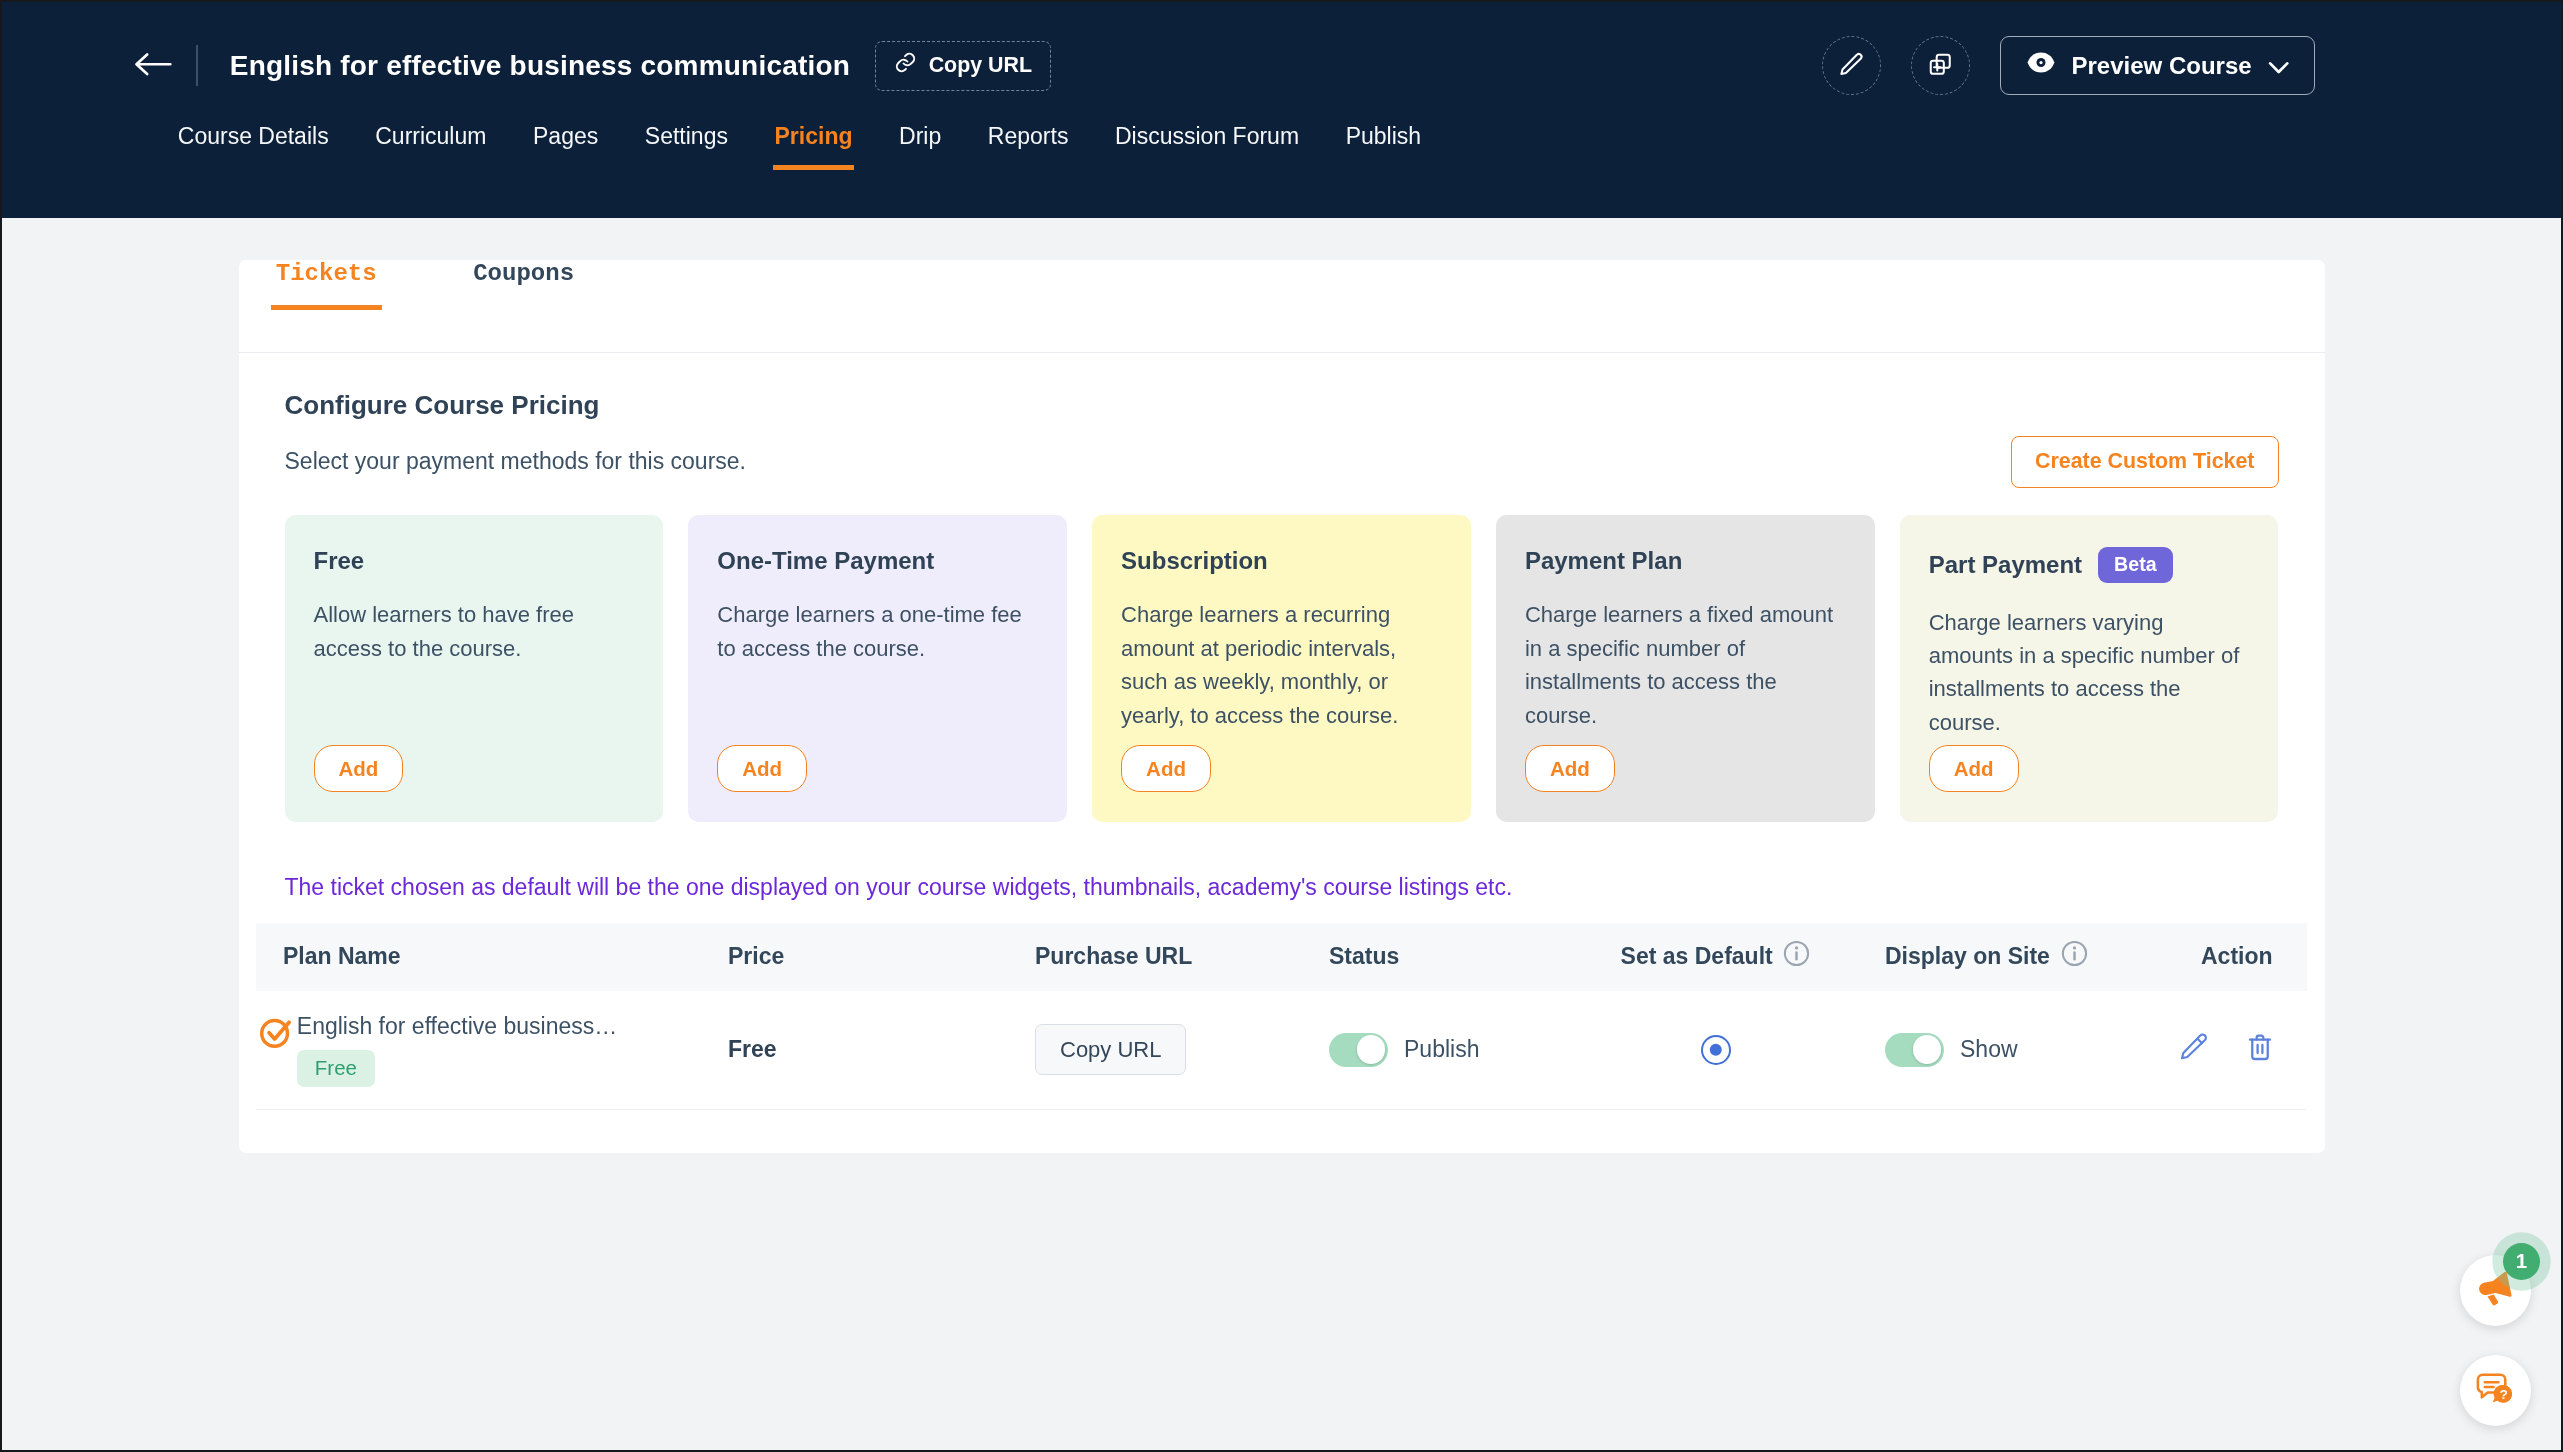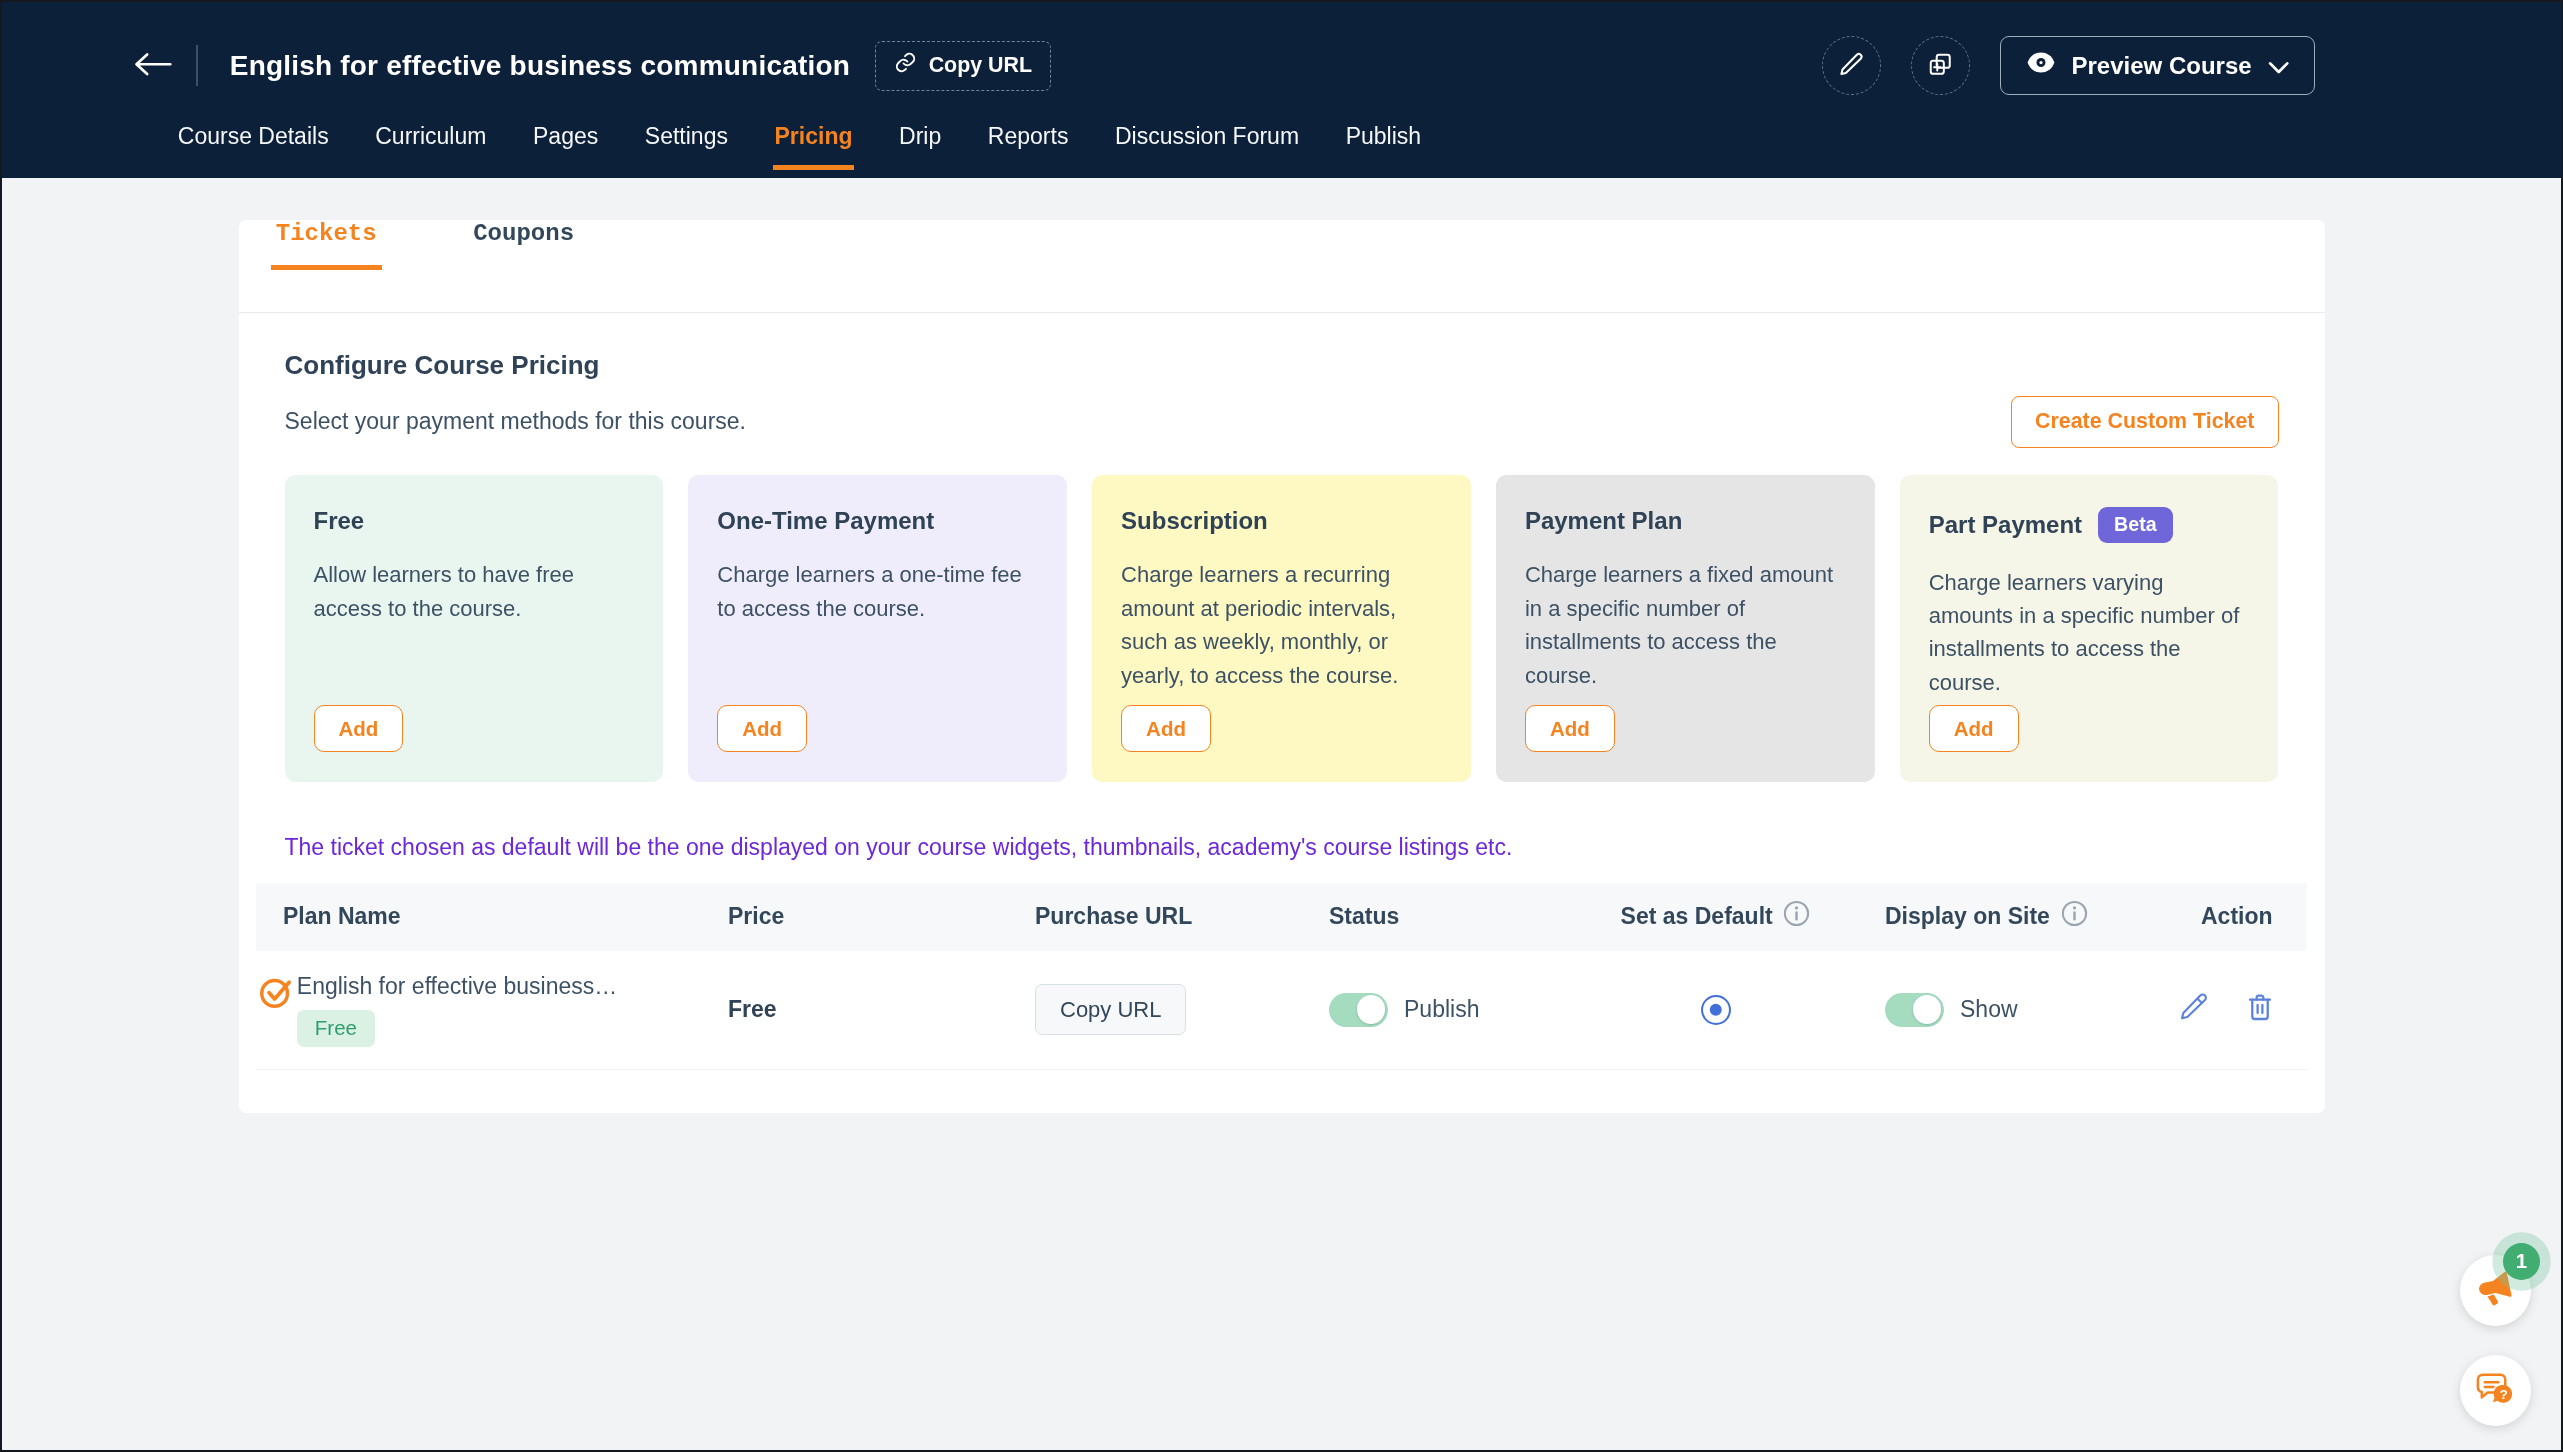--- a/index.html
+++ b/index.html
@@ -8,21 +8,21 @@
     font-family:"Liberation Sans","DejaVu Sans",sans-serif;
     background:#f2f3f5;
     color:#33475b;
     border:2.7px solid #15181c;
     position:relative;
     overflow:hidden;
   }
   button { background:none; border:none; font:inherit; color:inherit; cursor:pointer; }
 
   
-  .app-header { background:#0d2039; height:176px; padding:21.4px 246px 0 130px; }
+  .app-header { background:#0d2039; height:216px; padding:21.4px 246px 0 130px; }
   .header-top { display:flex; align-items:center; height:85px; }
   .back-btn { display:flex; align-items:center; margin-right:23px; }
   .hdr-divider { width:1.8px; height:41px; background:#3d5066; margin-right:32px; }
   .course-title { font-size:28px; font-weight:700; color:#ffffff; letter-spacing:0.2px; white-space:nowrap; }
   .copyurl-btn { display:flex; align-items:center; gap:11.6px; margin-left:25px;
     border:1.8px dashed #73849a; border-radius:7.1px; padding:9.8px 18px;
     color:#ffffff; font-size:21.4px; font-weight:600; }
   .header-actions { margin-left:auto; display:flex; align-items:flex-start; gap:30px; }
   .icon-circle-btn { width:59px; height:59px; border:1.8px dashed #66788e; border-radius:50%;
     display:flex; align-items:center; justify-content:center; }
@@ -49,21 +49,21 @@
 
   .cards-row { display:grid; grid-template-columns:repeat(5,1fr); gap:25px; margin-top:27px; }
   .price-card { border-radius:10.7px; padding:32px 29px 30px 29px; min-height:307px;
     display:flex; flex-direction:column; }
   .card-title-row { display:flex; align-items:center; gap:16px; }
   .card-title { font-size:24px; font-weight:700; color:#2f4256; }
   .beta-badge { background:#6f67d9; color:#ffffff; font-size:19.6px; font-weight:600;
     padding:6.2px 16px; border-radius:9px; }
   .card-desc { margin-top:23px; font-size:22px; line-height:1.52; color:#3d5165; }
   .add-btn { margin-top:auto; align-self:flex-start; background:#ffffff;
-    border:1.8px solid #f5831f; color:#f5831f; border-radius:10px;
+    border:1.8px solid #f5831f; color:#f5831f; border-radius:19px;
     font-size:20.5px; font-weight:600; padding:10.7px 24px; }
 
   .default-note { margin-top:52px; font-size:23px; color:#6d28d9; }
 
   
   .table-wrap { margin:21.4px -28.5px 0 -28.5px; padding-bottom:0; }
   .thead, .trow { display:grid; grid-template-columns:445px 307px 294px 271px 285px 316px 1fr; align-items:center; }
   .thead { background:#f7f8fa; height:68px; font-size:23px; font-weight:700; color:#33475b; }
   .th { padding-left:27px; display:flex; align-items:center; gap:10.7px; }
   .th.center { justify-content:center; padding-left:0; }

